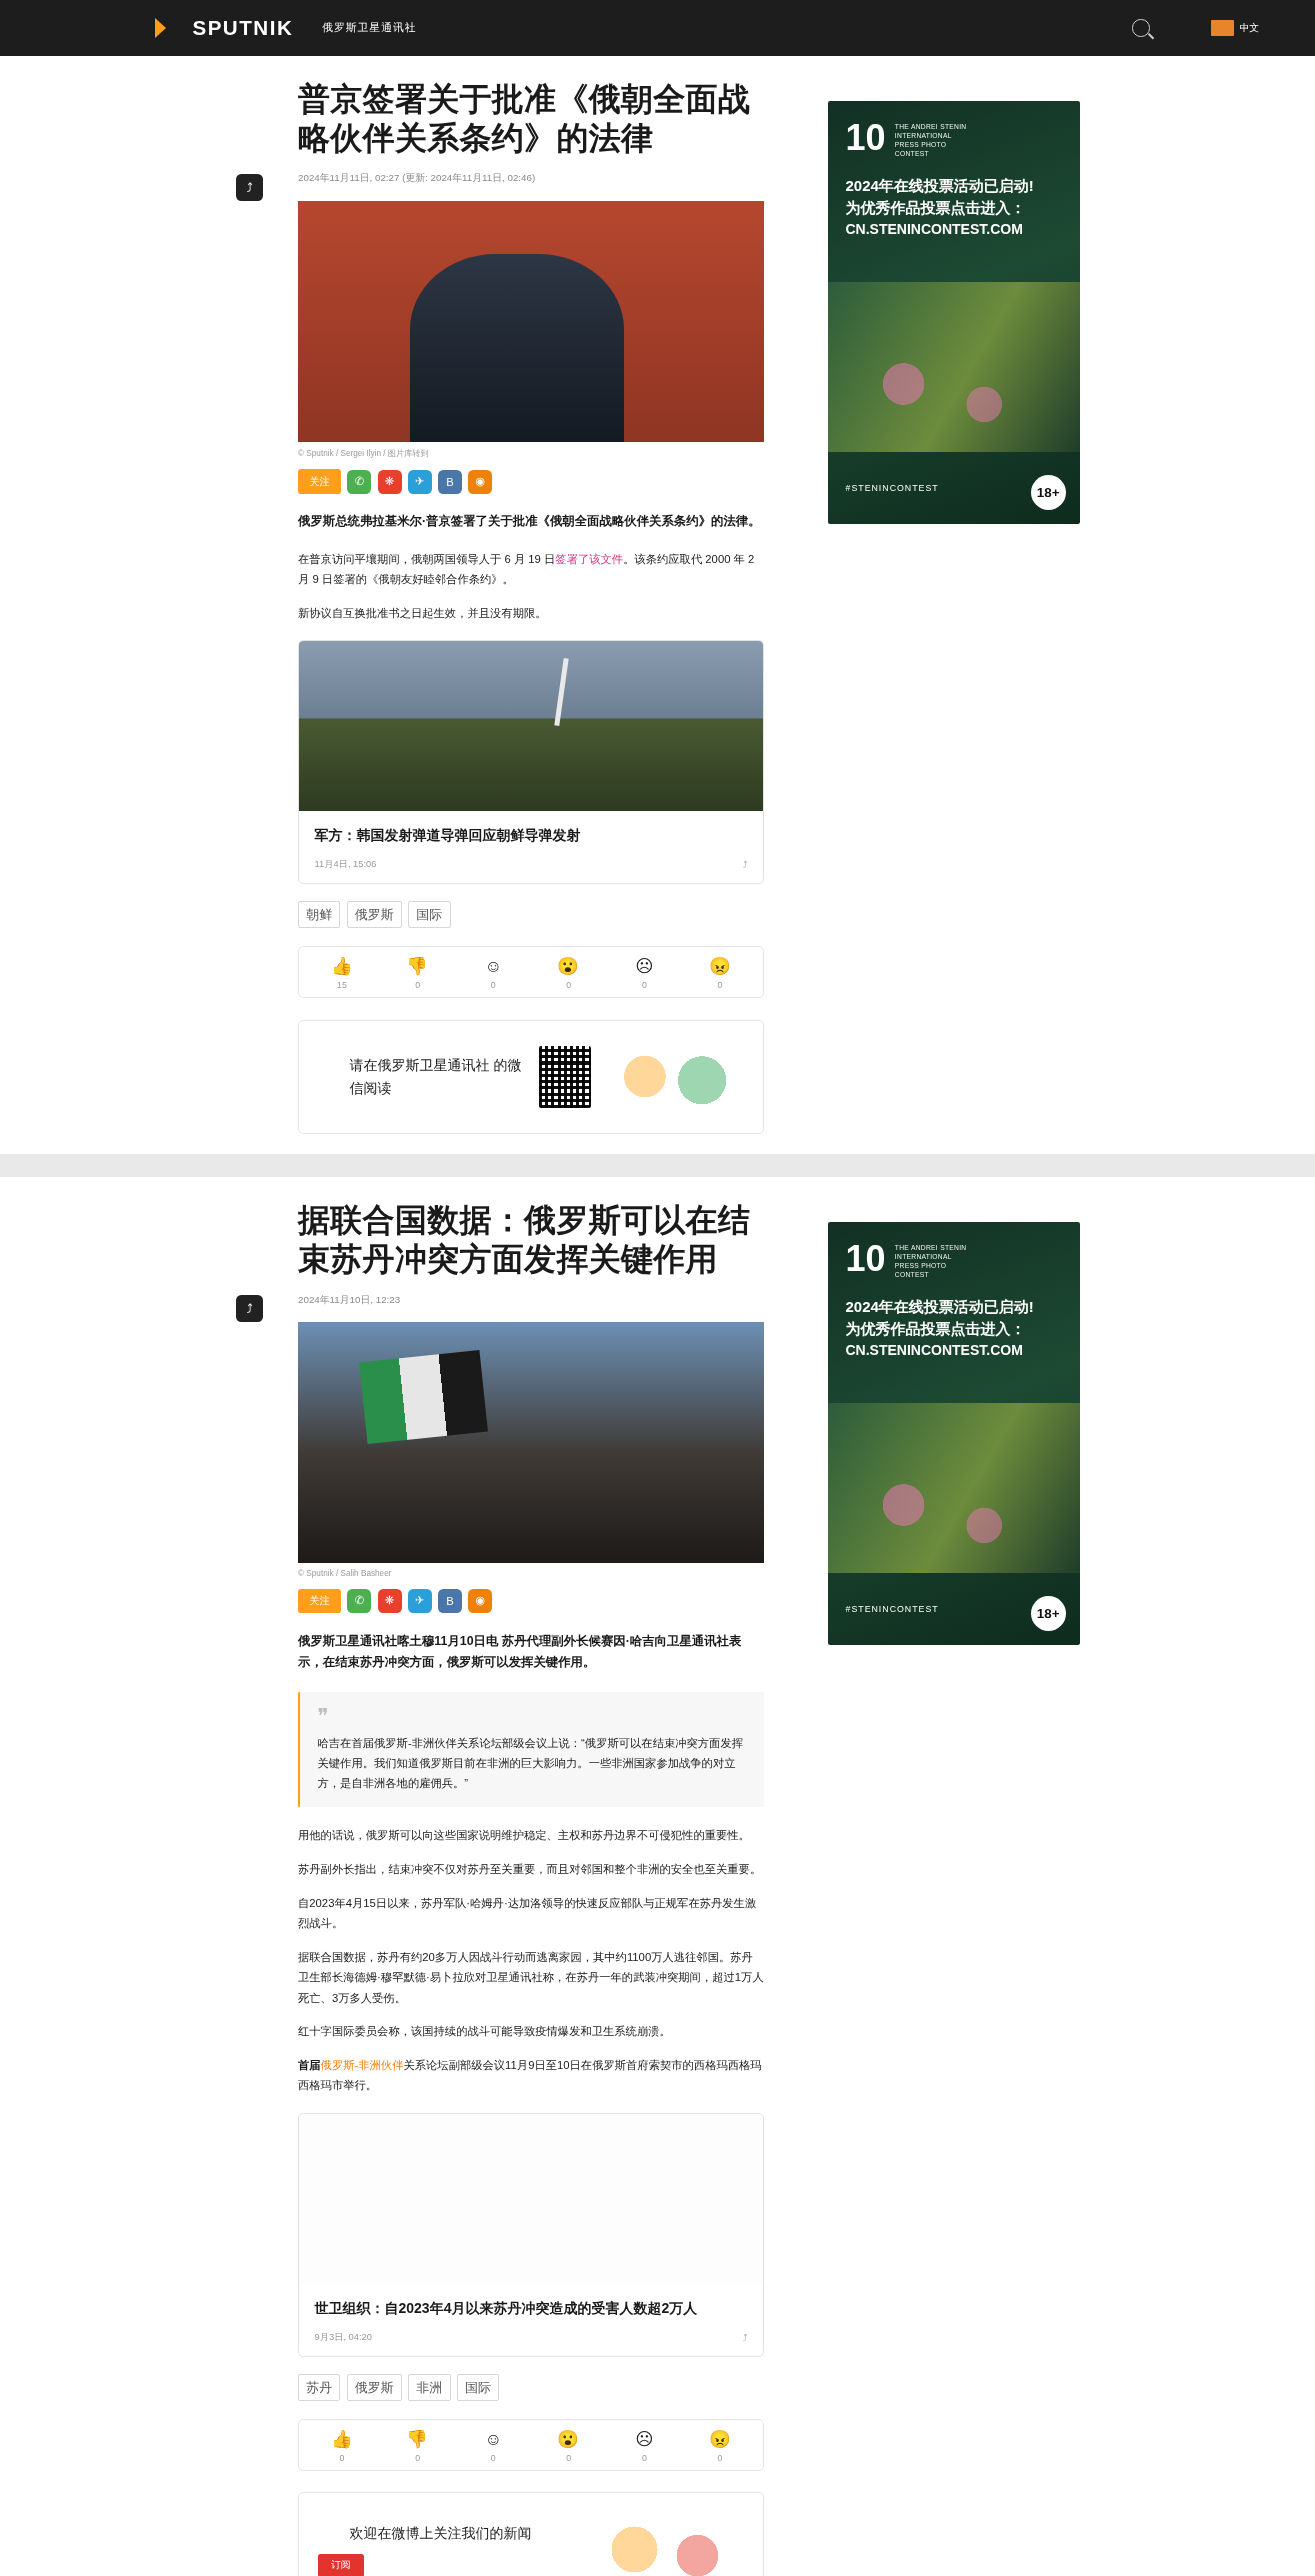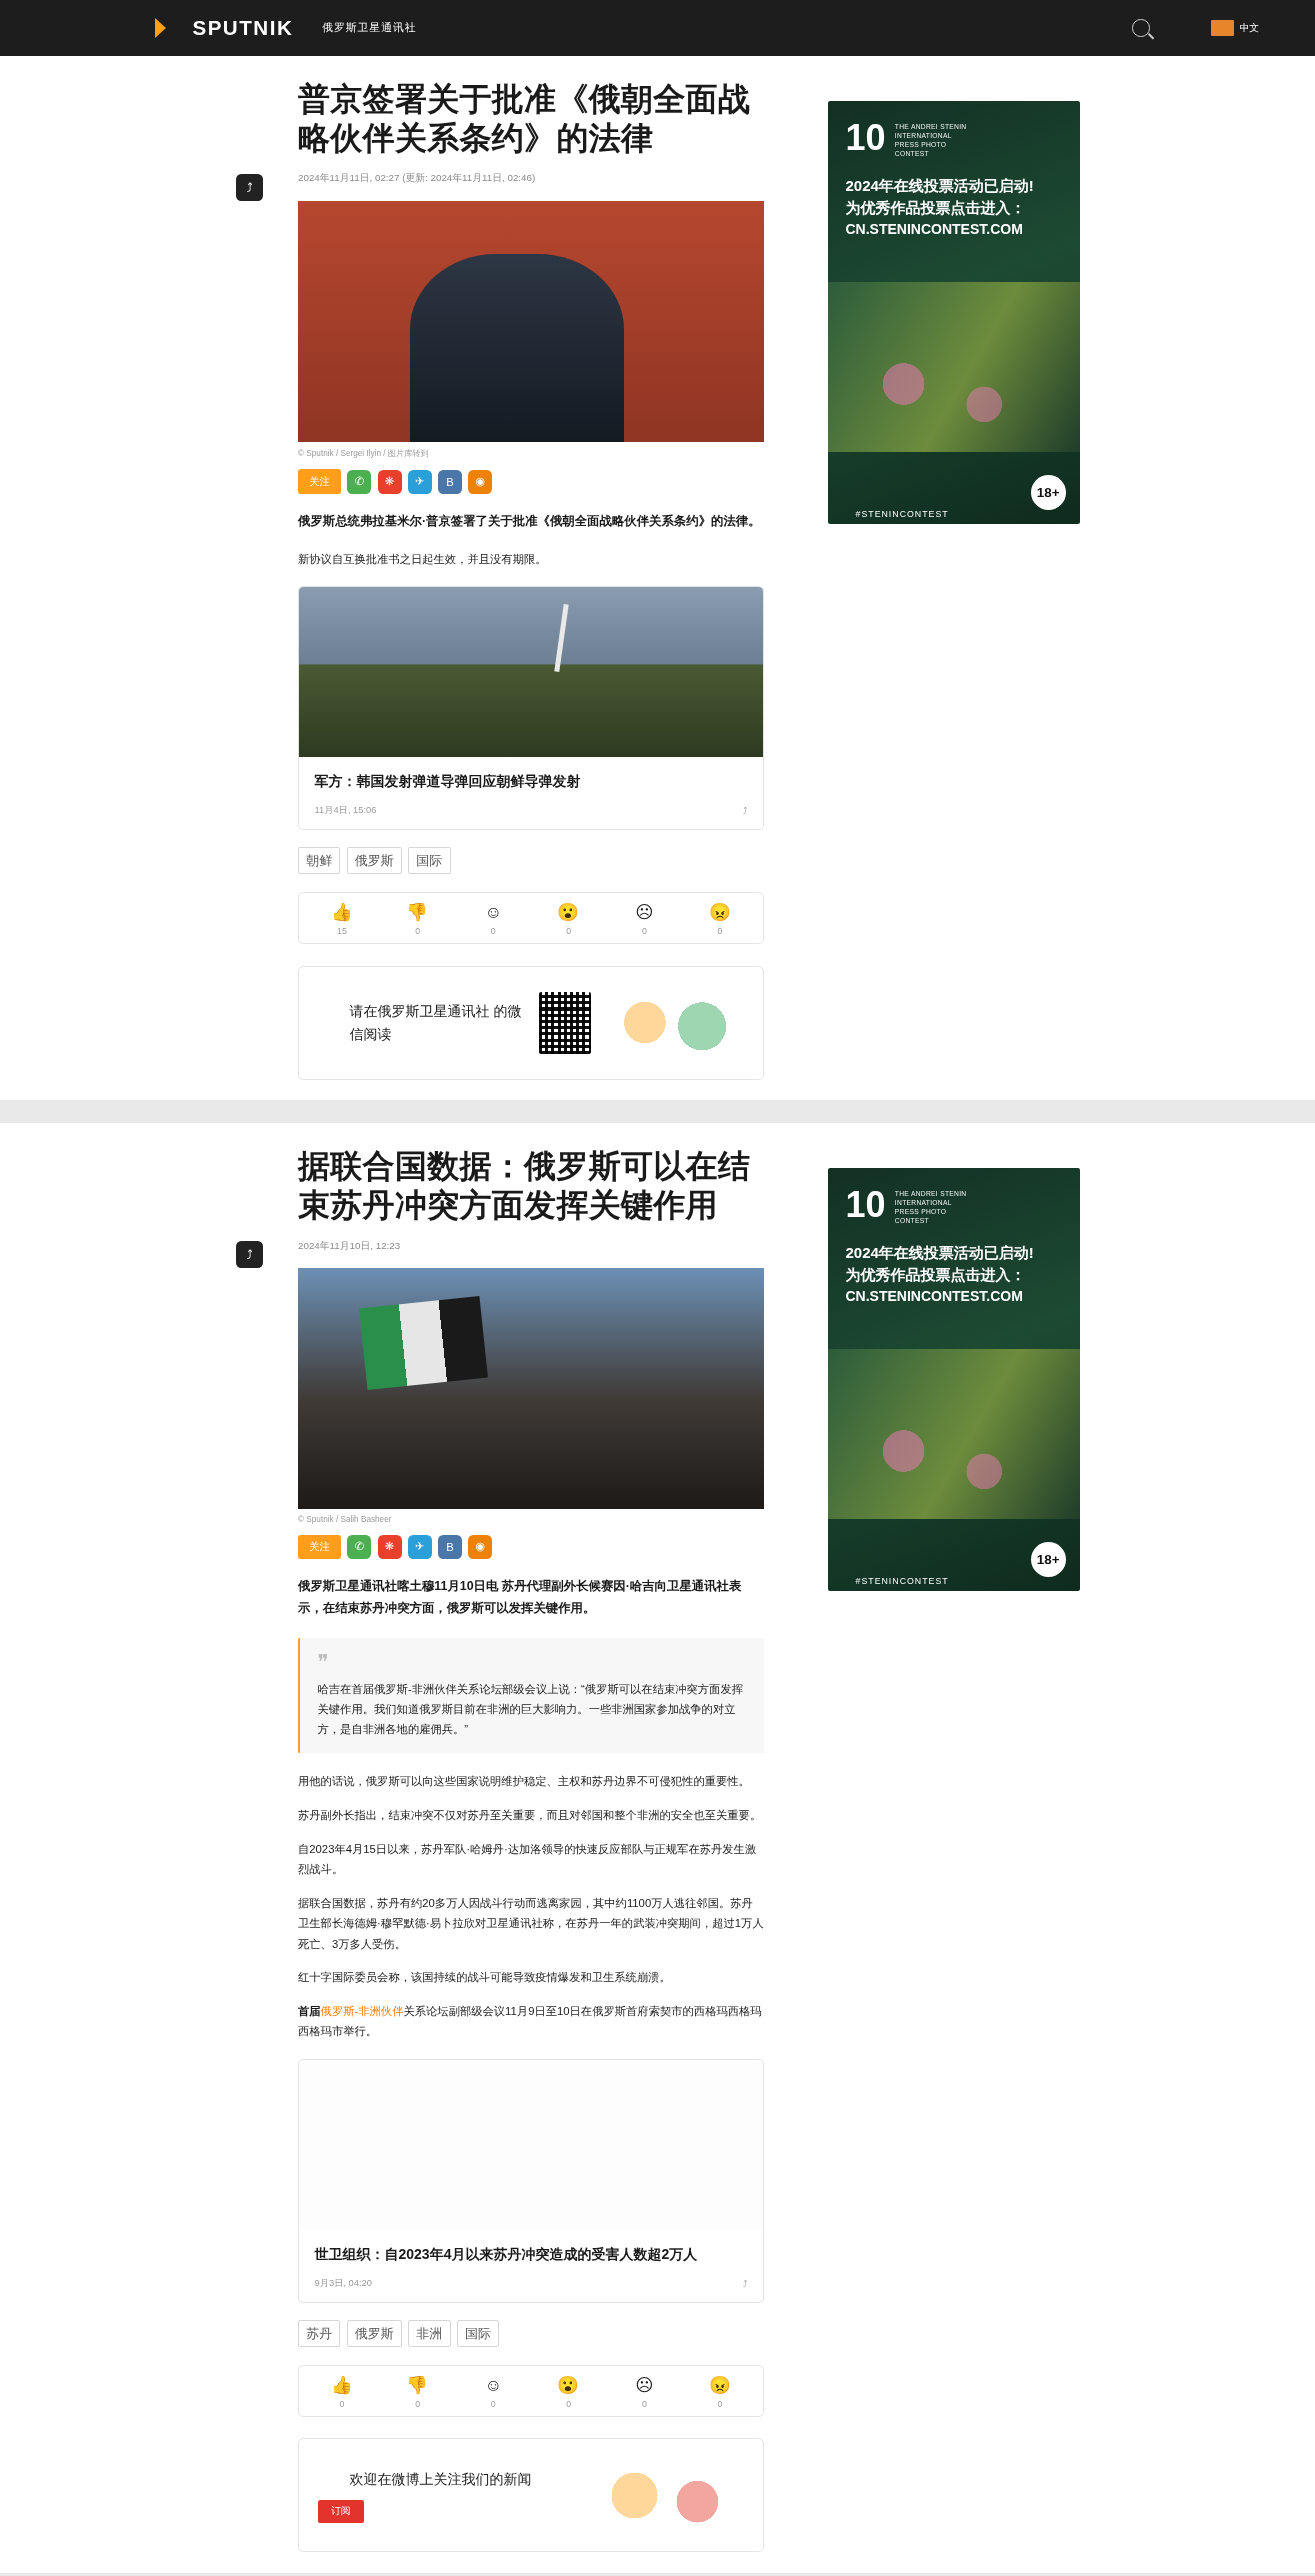--- a/index.html
+++ b/index.html
@@ -151,21 +151,21 @@
   .ad-org { font-size: 6.7px; line-height:1.35; letter-spacing:0.3px; opacity:0.95; }
   .ad-head { padding: 17.5px 17.5px 0 17.5px; font-size: 15px; font-weight:bold; line-height:1.45; }
   .ad-url { padding: 2.1px 17.5px 0 17.5px; font-size: 14px; font-weight:bold; }
   .ad-photo {
     position:absolute; left:0; right:0; bottom:72px; height: 170px;
     background:
       radial-gradient(circle at 30% 60%, rgba(233,120,180,0.55) 0 20.6px, transparent 21px),
       radial-gradient(circle at 62% 72%, rgba(233,120,180,0.5) 0 17.5px, transparent 18px),
       linear-gradient(120deg,#2c5c3b 0%, #6d8c3c 55%, #1f3d2a 100%);
   }
-  .ad-foot { position:absolute; left:17.5px; bottom:5px; font-size:8.8px; letter-spacing:1px;margin-left:10px;}
+  .ad-foot { position:absolute; left:17.5px; bottom:31px; font-size:8.8px; letter-spacing:1px;}
   .ad-18 {
     position:absolute; right:14.4px; bottom:14.4px; width: 35px; height:35px;
     border-radius:50%; background:#fff; color:#111; font-weight:bold; font-size:13.4px;
     display:flex; align-items:center; justify-content:center;
   }
 
   .divider-gap { height: 23px; background:#e9e9e9; }
 
   
   .img-putin {
@@ -237,20 +237,23 @@
           <button class="follow-btn">关注</button>
           <span class="soc wechat">✆</span>
           <span class="soc weibo">❋</span>
           <span class="soc telegram">✈</span>
           <span class="soc vk">B</span>
           <span class="soc ok">◉</span>
         </div>
 
         <p class="lead">俄罗斯总统弗拉基米尔·普京签署了关于批准《俄朝全面战略伙伴关系条约》的法律。</p>
 
+        <p class="body">
+          <span>在普京访问平壤期间，俄朝两国领导人于 6 月 19 日</span><a class="inline-link">签署了该文件</a><span>。该条约应取代 2000 年 2 月 9 日签署的《俄朝友好睦邻合作条约》。</span>
+        </p>
         <p class="body">新协议自互换批准书之日起生效，并且没有期限。</p>
 
         <div class="card-embed">
           <div class="ce-img img-missile"></div>
           <div class="ce-body">
             <div class="ce-title">军方：韩国发射弹道导弹回应朝鲜导弹发射</div>
           </div>
           <div class="ce-foot">
             <span>11月4日, 15:06</span>
             <span>⤴</span>

